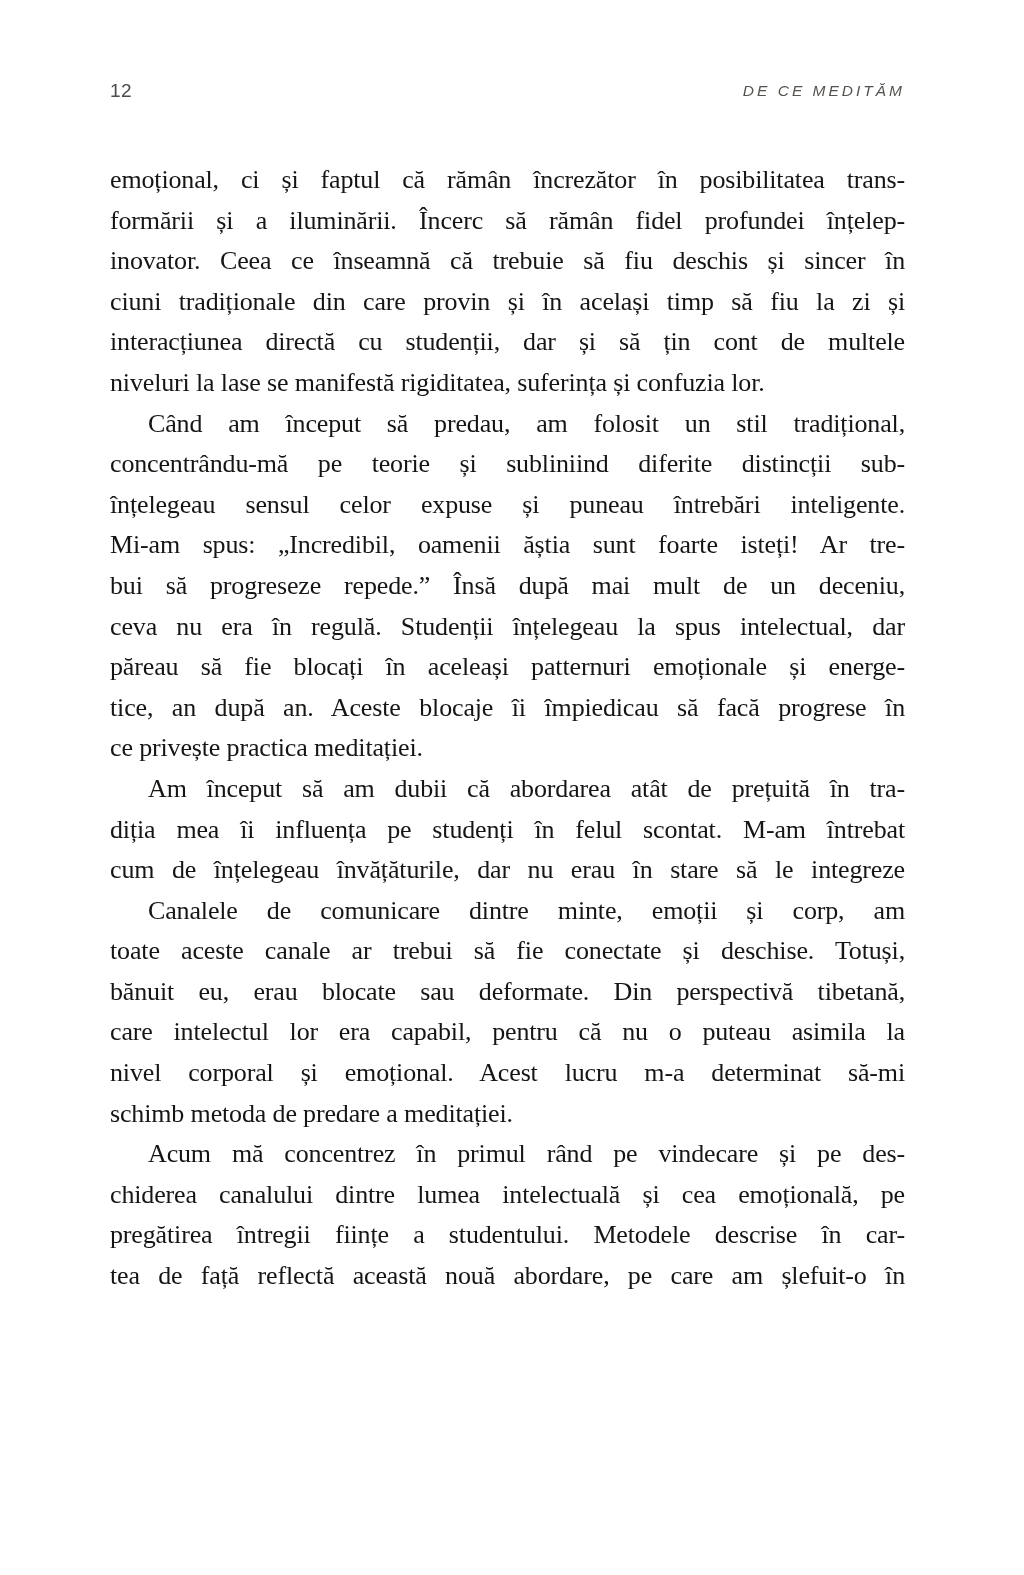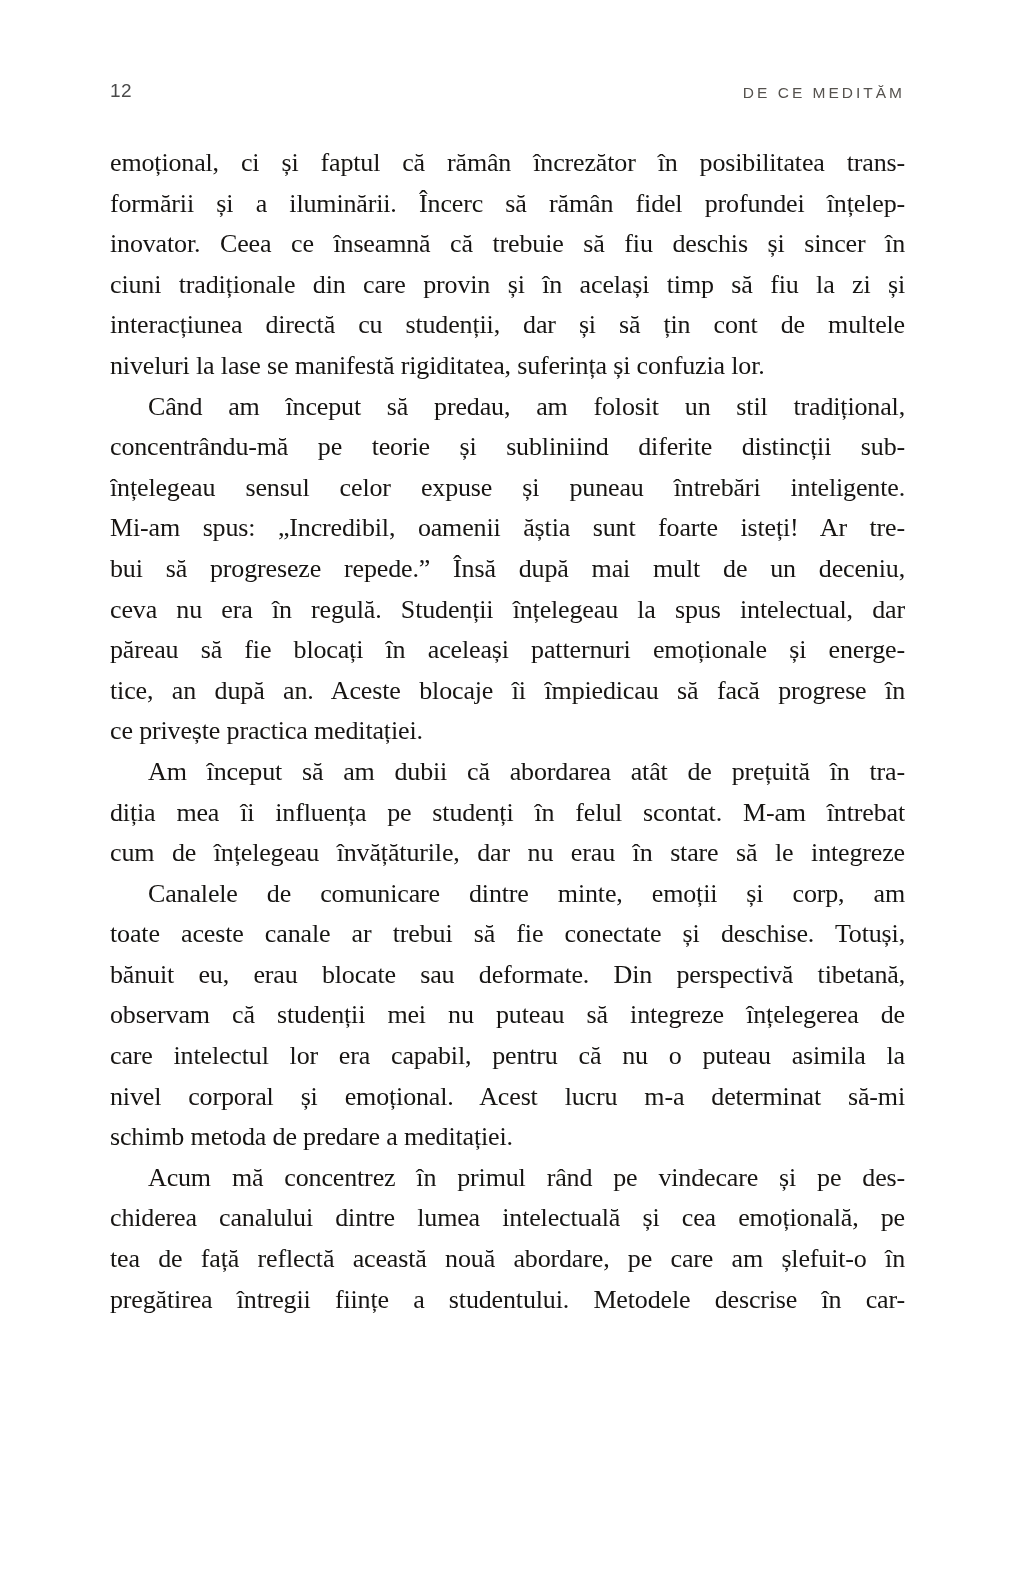--- a/index.html
+++ b/index.html
@@ -14,39 +14,40 @@
     margin: 0 auto;
     background: #ffffff;
     box-sizing: border-box;
     padding: 80px 119px 0 110px;
     font-family: "Liberation Serif", "DejaVu Serif", serif;
     color: #171513;
   }
   .page-header {
     display: flex;
     justify-content: space-between;
-    align-items: flex-end;
+    align-items: center;
     height: 22px;
     gap: 12px;
   }
   .page-number {
     font-family: "Liberation Sans", "DejaVu Sans", sans-serif;
     font-size: 19px;
     color: #4a4a4a;
     letter-spacing: 0.5px;
   }
   .running-head {
     font-family: "Liberation Sans", "DejaVu Sans", sans-serif;
     font-size: 15.5px;
     color: #55524e;
     letter-spacing: 3px;
     text-transform: uppercase;
+    font-style: italic;
   }
   .body-text {
-    margin-top: 41px;
+    margin-top: 58px;
     font-size: 26px;
     line-height: 40.6px;
     letter-spacing: -0.15px;
   }
   .paragraph {
     margin: 0;
   }
   .line {
     text-align: justify;
     text-align-last: justify;
@@ -91,25 +92,24 @@
       </div>
       <div class="paragraph">
         <div class="line indent">Am început să am dubii că abordarea atât de prețuită în tra-</div>
         <div class="line">diția mea îi influența pe studenți în felul scontat. M-am întrebat</div>
         <div class="line">cum de înțelegeau învățăturile, dar nu erau în stare să le integreze</div>
       </div>
       <div class="paragraph">
         <div class="line indent">Canalele de comunicare dintre minte, emoții și corp, am</div>
         <div class="line">toate aceste canale ar trebui să fie conectate și deschise. Totuși,</div>
         <div class="line">bănuit eu, erau blocate sau deformate. Din perspectivă tibetană,</div>
-        <div class="line">observam că studenții mei nu puteau să integreze înțelegerea de</div>
         <div class="line">care intelectul lor era capabil, pentru că nu o puteau asimila la</div>
         <div class="line">nivel corporal și emoțional. Acest lucru m-a determinat să-mi</div>
         <div class="line last">schimb metoda de predare a meditației.</div>
       </div>
       <div class="paragraph">
         <div class="line indent">Acum mă concentrez în primul rând pe vindecare și pe des-</div>
         <div class="line">chiderea canalului dintre lumea intelectuală și cea emoțională, pe</div>
+        <div class="line">pregătirea întregii ființe a studentului. Metodele descrise în car-</div>
         <div class="line">tea de față reflectă această nouă abordare, pe care am șlefuit-o în</div>
-        <div class="line">pregătirea întregii ființe a studentului. Metodele descrise în car-</div>
       </div>
     </main>
 </div>
 
 </body></html>

